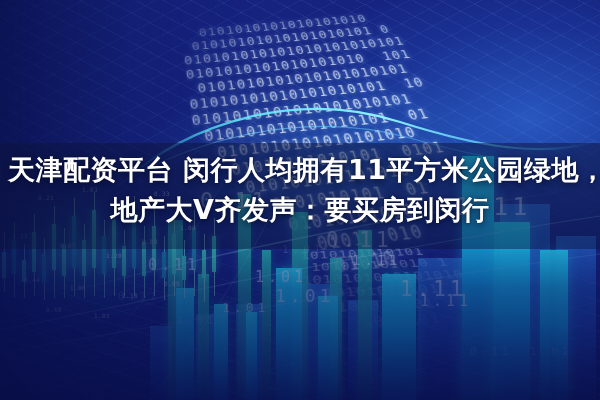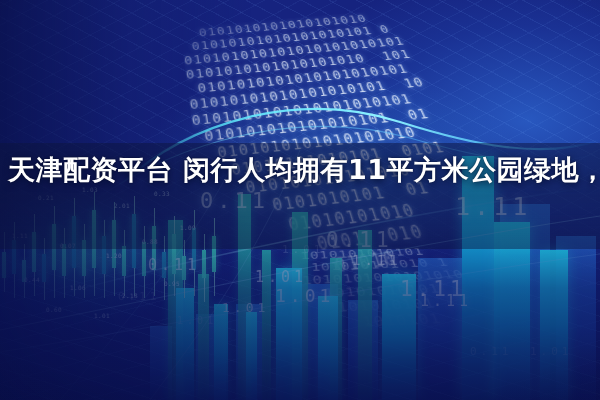--- a/index.html
+++ b/index.html
@@ -334,15 +334,16 @@
   </svg>
 
   <div class="layer" id="bg-dark-left"></div>
   <div class="layer" id="bg-dark-bottom"></div>
   <div class="layer" id="bg-vignette"></div>
 
   <div id="text-band"></div>
 
   <div id="headline">
     <span class="line">天津配资平台 闵行人均拥有11平方米公园绿地，</span>
+    <span class="line">地产大V齐发声：要买房到闵行</span>
   </div>
 
 </div>
 
 </body></html>

